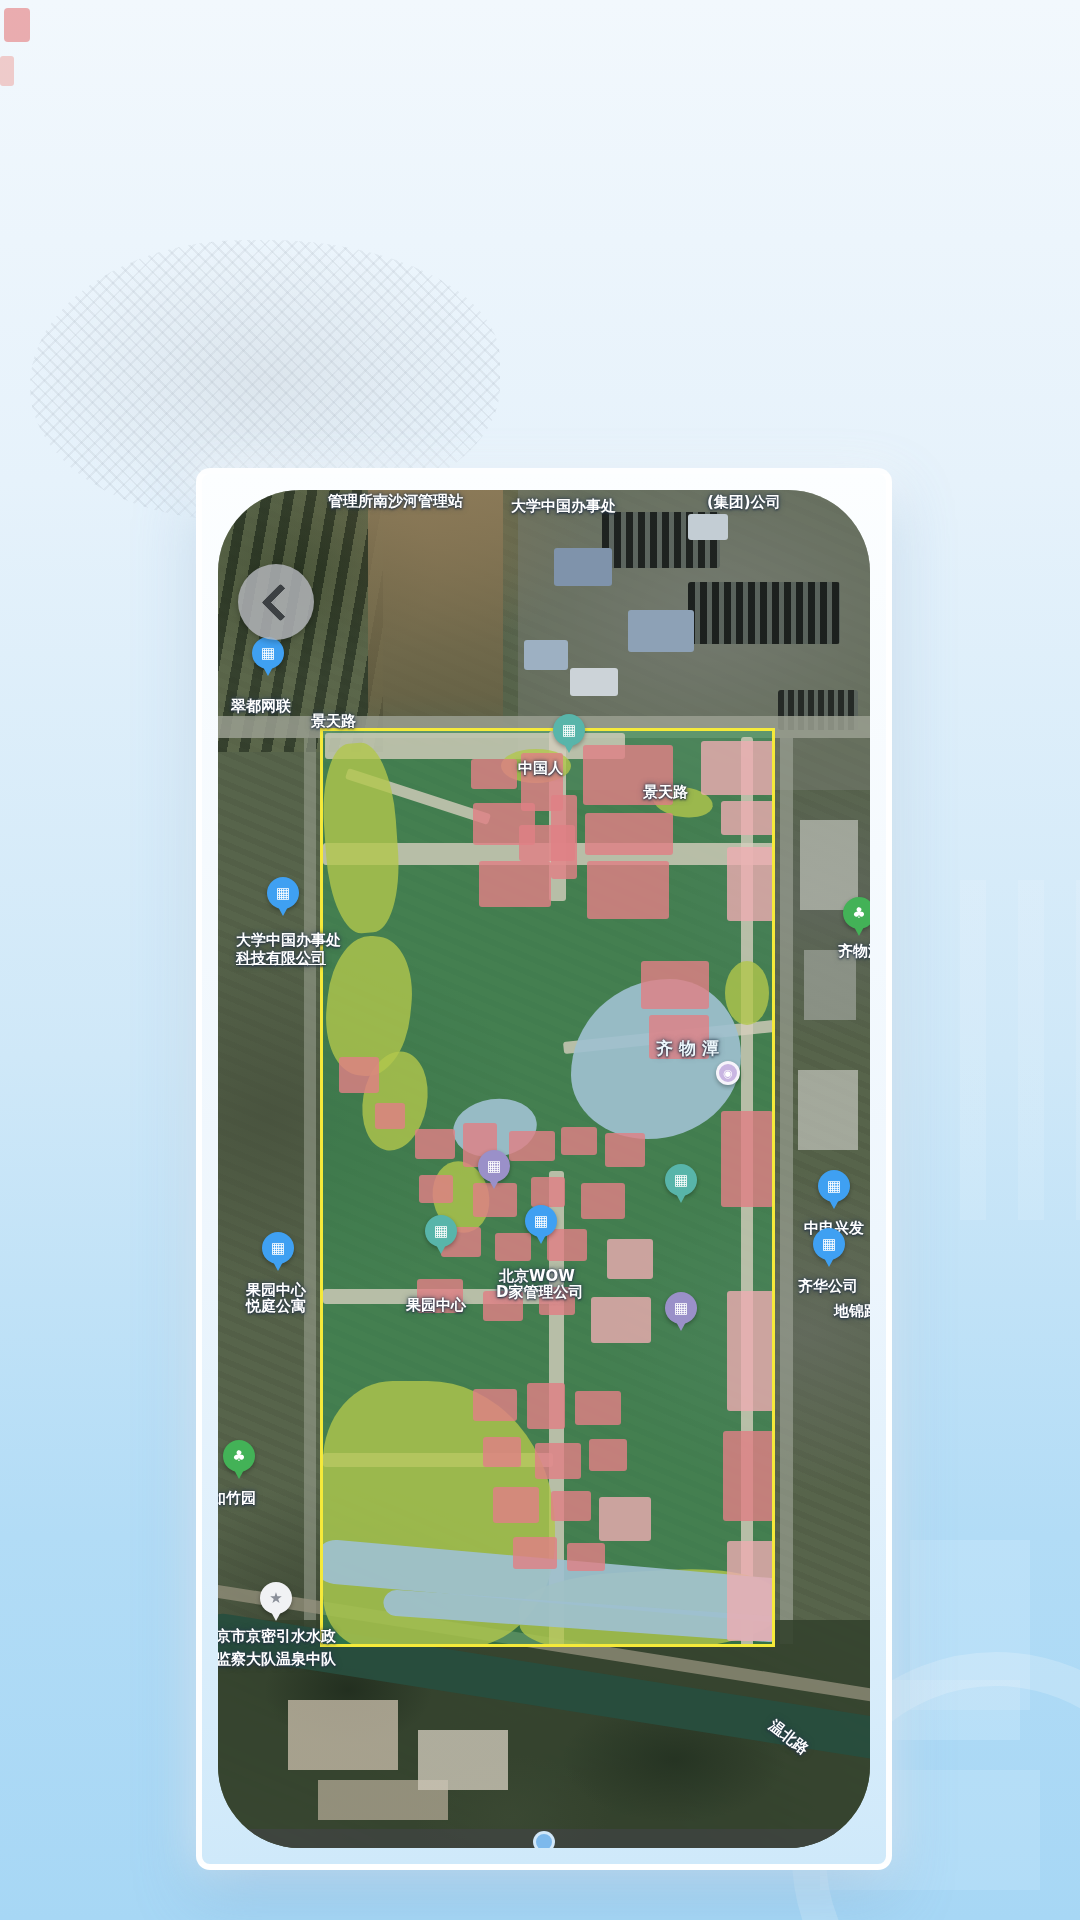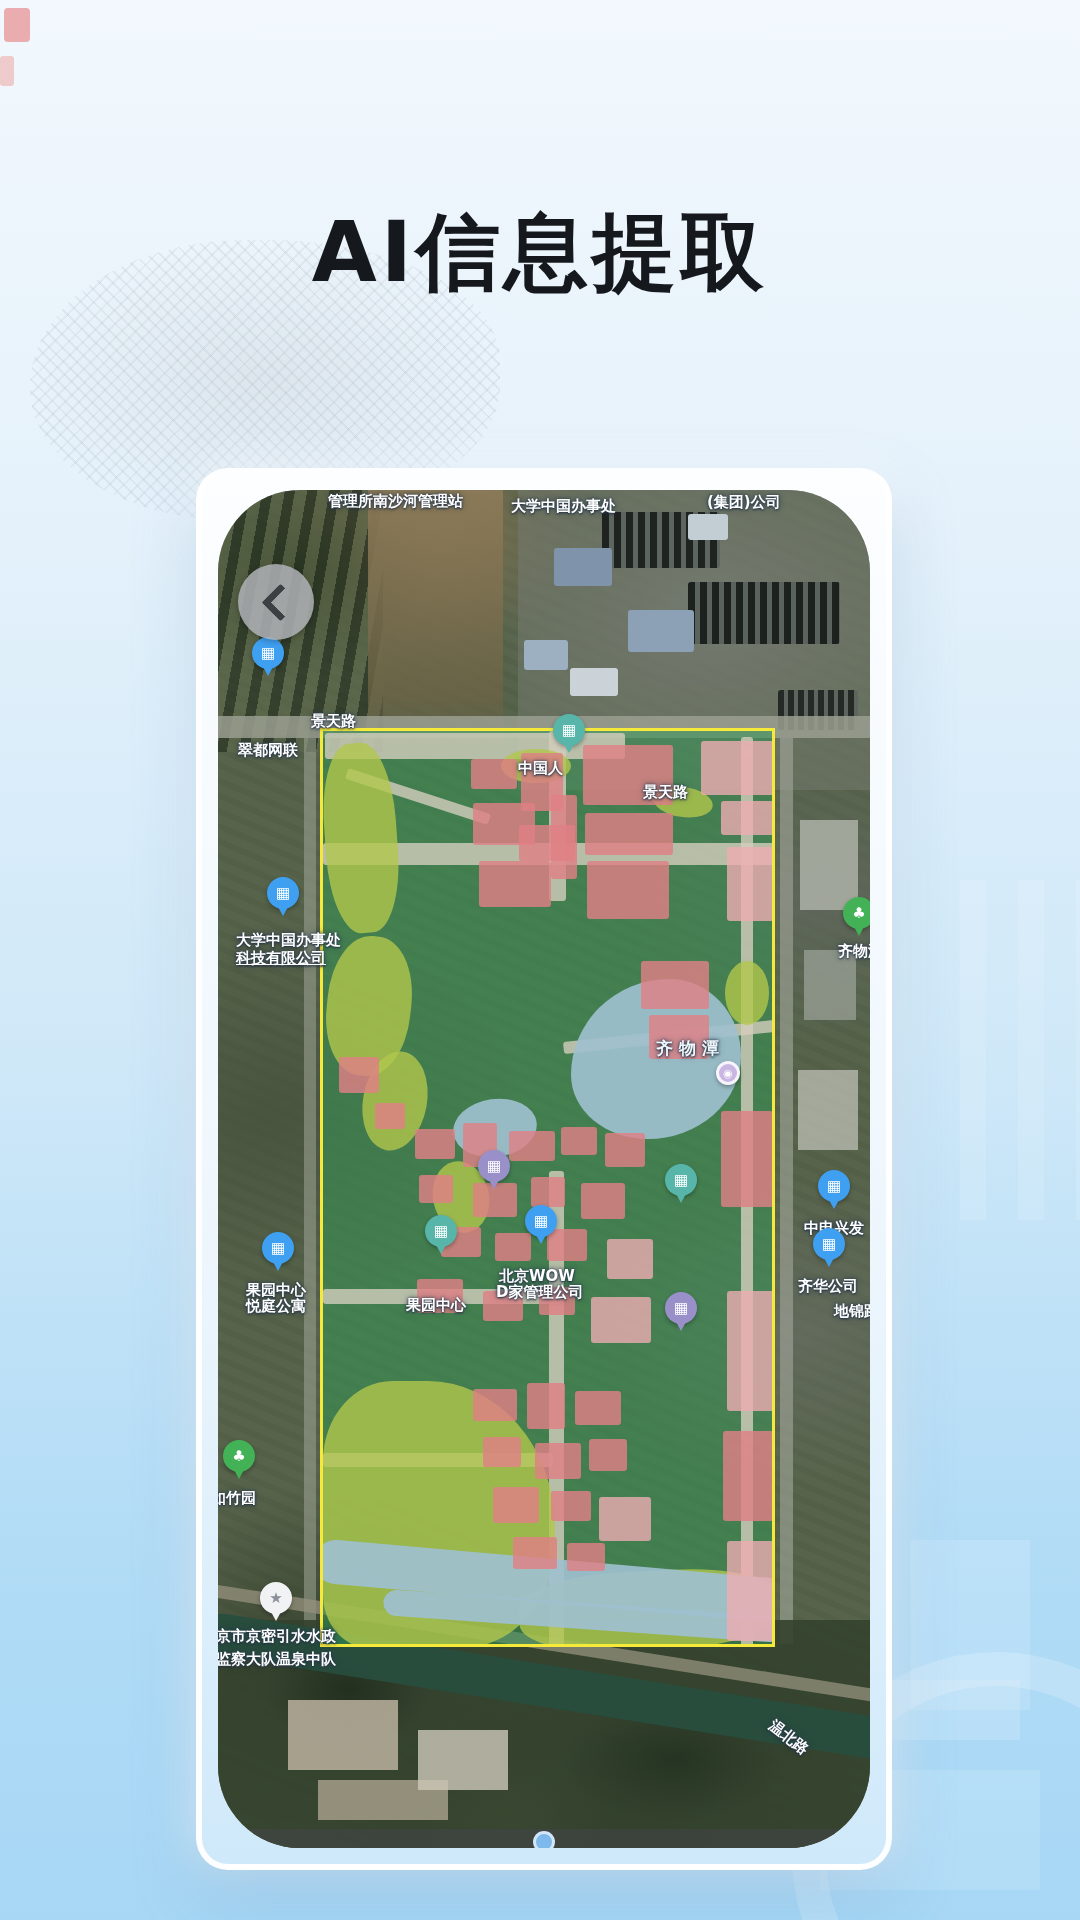--- a/index.html
+++ b/index.html
@@ -24,21 +24,21 @@
   .deco-arc-br{position:absolute;right:-120px;bottom:-140px;width:340px;height:340px;border-radius:50%;
     border:34px solid rgba(255,255,255,.20);}
   .deco-streets-r{position:absolute;right:0;top:880px;width:120px;height:340px;
     background:repeating-linear-gradient(90deg,rgba(255,255,255,.16) 0 26px,transparent 26px 58px);opacity:.7;}
   
   .hero-title{position:absolute;left:0;top:196px;width:100%;text-align:center;
     font-size:84px;font-weight:800;color:#15181c;letter-spacing:4px;}
   .hero-sub{position:absolute;left:0;top:348px;width:100%;text-align:center;
     font-size:41px;font-weight:500;color:#1e2125;letter-spacing:4px;}
   
-  .phone{position:absolute;left:196px;top:468px;width:696px;height:1402px;border-radius:32px;
+  .phone{position:absolute;left:196px;top:468px;width:696px;height:1402px;border-radius:14px;
     background:linear-gradient(180deg,#fcfeff 0%,#eef6fd 55%,#cfe9fa 100%);
     border:6px solid rgba(255,255,255,.95);box-sizing:border-box;
     box-shadow:0 26px 60px rgba(108,160,205,.38),0 0 46px rgba(255,255,255,.85);}
   .map{position:absolute;left:16px;top:16px;width:652px;height:1358px;border-radius:82px;overflow:hidden;
     background-color:#57644b;
     background-image:
       radial-gradient(200px 150px at 12% 6%,rgba(58,70,46,.95),transparent 70%),
       radial-gradient(240px 170px at 32% 3%,rgba(133,117,84,.9),transparent 70%),
       radial-gradient(320px 230px at 76% 9%,rgba(119,125,117,.85),transparent 70%),
       radial-gradient(280px 210px at 93% 30%,rgba(96,103,94,.8),transparent 70%),
@@ -125,21 +125,20 @@
 <body>
 
 <div class="page">
   <div class="deco-sketch"></div>
   <div class="deco-mark-a"></div>
   <div class="deco-mark-b"></div>
   <div class="deco-streets-br"></div>
   <div class="deco-arc-br"></div>
   <div class="deco-streets-r"></div>
 
-  <div class="hero-title">AI信息提取</div>
 
   <div class="phone">
     <div class="map">
 
       <div class="zone z-orchard"></div>
       <div class="zone z-field"></div>
       <div class="zone z-industrial"></div>
       <div class="blk blk-s1"></div>
       <div class="blk blk-s2"></div>
       <div class="blk blk-s3"></div>
@@ -227,21 +226,21 @@
           <div class="region red" style="left: 228px; top: 760px; width: 40px; height: 30px; border-radius: 3px;"></div>
           <div class="region pink" style="left: 276px; top: 766px; width: 52px; height: 44px; border-radius: 3px;"></div>
           <div class="region red" style="left: 190px; top: 806px; width: 44px; height: 32px; border-radius: 3px;"></div>
           <div class="region red" style="left: 244px; top: 812px; width: 38px; height: 28px; border-radius: 3px;"></div>
         </div>
 
       <div id="labels-layer">
           <div class="map-label" style="left: 110px; top: 2px;">管理所南沙河管理站</div>
           <div class="map-label" style="left: 293px; top: 7px;">大学中国办事处</div>
           <div class="map-label" style="left: 489px; top: 3px;">(集团)公司</div>
-          <div class="map-label" style="left: 20px; top: 207px; margin-top: 44px;">翠都网联</div>
+          <div class="map-label" style="left: 13px; top: 207px;">翠都网联</div>
           <div class="map-label road-label" style="left: 93px; top: 222px;">景天路</div>
           <div class="map-label road-label" style="left: 425px; top: 293px;">景天路</div>
           <div class="map-label" style="left: 300px; top: 269px;">中国人</div>
           <div class="map-label" style="left: 18px; top: 441px;">大学中国办事处</div>
           <div class="map-label" style="left: 18px; top: 459px; text-decoration: underline;">科技有限公司</div>
           <div class="map-label water-label" style="left: 438px; top: 547px;">齐物潭</div>
           <div class="map-label" style="left: 620px; top: 452px;">齐物潭</div>
           <div class="map-label" style="left: 586px; top: 729px;">中电兴发</div>
           <div class="map-label" style="left: 580px; top: 787px;">齐华公司</div>
           <div class="map-label road-label" style="left: 616px; top: 812px;">地锦路</div>

